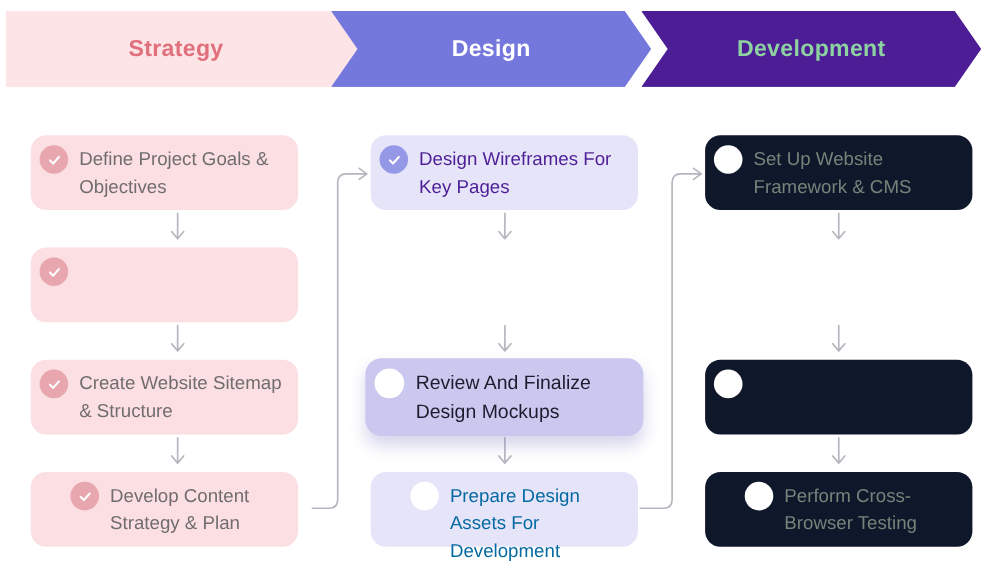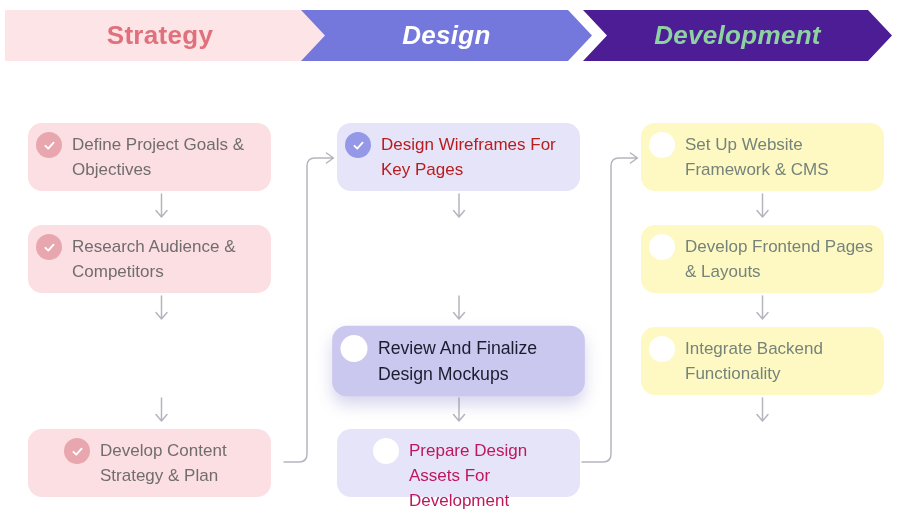--- a/index.html
+++ b/index.html
@@ -2,48 +2,48 @@
 <html><head>
 <meta charset="utf-8">
 <style>
   html,body{margin:0;padding:0;background:#ffffff;}
   .canvas{
     position:relative;width:901px;height:516px;background:#ffffff;overflow:hidden;
     font-family:"Liberation Sans", sans-serif;
   }
   
   .stage{
-    position:absolute;top:10px;height:51px;display:flex;align-items:center;justify-content:center;
-    font-size:26px;font-weight:600;letter-spacing:.3px;
+    position:absolute;top:10px;height:69px;display:flex;align-items:center;justify-content:center;
+    font-size:21px;font-weight:600;letter-spacing:.3px;
   }
   .stage--first{clip-path:polygon(0 0,calc(100% - 24px) 0,100% 50%,calc(100% - 24px) 100%,0 100%);}
-  .stage--chev{clip-path:polygon(0 0,calc(100% - 24px) 0,100% 50%,calc(100% - 24px) 100%,0 100%,24px 50%);font-style:italic;}
+  .stage--chev{clip-path:polygon(0 0,calc(100% - 24px) 0,100% 50%,calc(100% - 24px) 100%,0 100%,24px 50%);}
   .stage-strategy{left:5px;width:310px;background:#fce4e7;color:#e0707b;padding-right:24px;}
   .stage-design{left:301px;width:291px;background:#7478dc;color:#ffffff;}
   .stage-development{left:583px;width:309px;background:#4c1d95;color:#8ed2a1;}
   
   .card{
     position:absolute;width:243px;height:68px;border-radius:14px;
     display:flex;align-items:flex-start;padding:9px 10px 9px 8px;box-sizing:border-box;
   }
   .card .title{flex:1;font-size:17px;line-height:25px;max-width:190px;}
   .dot{
     width:26px;height:26px;border-radius:50%;flex:0 0 26px;margin-right:10px;margin-top:0px;
     display:flex;align-items:center;justify-content:center;background:#ffffff;
   }
   .card--strategy{background:#fbdfe3;color:#716d6e;}
   .card--strategy .dot--checked{background:#e8a7af;}
-  .card--design{background:#e6e4f9;color:#b91c1c;}
+  .card--design{background:#e6e4f9;color:#4c1d95;}
   .card--design .dot--checked{background:#9598e6;}
-  .card--design.card--pending{color:#be185d;}
+  .card--design.card--pending{color:#0369a1;}
   .card--active{
     background:#cbc8ef;color:#1d1c2f;transform:scale(1.04);
     box-shadow:0 8px 14px rgba(110,108,190,.28);
   }
-  .card--dev{background:#fef9c3;color:#76837b;}
+  .card--dev{background:#0f172a;color:#76837b;}
   
   .c1{left:28px;}  .c2{left:337px;} .c3{left:641px;}
   .r1{top:123px;}  .r2{top:225px;}  .r3{top:327px;}  .r4{top:429px;padding-left:36px;}
   
   .connectors{position:absolute;left:0;top:0;width:901px;height:516px;pointer-events:none;}
 </style>
 </head>
 <body>
 
 <div class="canvas">
@@ -84,21 +84,28 @@
         </svg>
     </span>
     <span class="title">Define Project Goals &amp; Objectives</span>
   </div>
   <div class="card card--strategy c1 r2">
     <span class="dot dot--checked">
       <svg width="15" height="15" viewBox="0 0 24 24" fill="none" stroke="#ffffff" stroke-width="3" stroke-linecap="round" stroke-linejoin="round">
           <path d="M5.5 12.5 L10 17 L18.5 7.5"></path>
         </svg>
     </span>
-    <span class="title">Research Audience &amp; Competitors</span>
+  </div>
+  <div class="card card--strategy c1 r3">
+    <span class="dot dot--checked">
+      <svg width="15" height="15" viewBox="0 0 24 24" fill="none" stroke="#ffffff" stroke-width="3" stroke-linecap="round" stroke-linejoin="round">
+          <path d="M5.5 12.5 L10 17 L18.5 7.5"></path>
+        </svg>
+    </span>
+    <span class="title">Create Website Sitemap &amp; Structure</span>
   </div>
   <div class="card card--strategy c1 r4">
     <span class="dot dot--checked">
       <svg width="15" height="15" viewBox="0 0 24 24" fill="none" stroke="#ffffff" stroke-width="3" stroke-linecap="round" stroke-linejoin="round">
           <path d="M5.5 12.5 L10 17 L18.5 7.5"></path>
         </svg>
     </span>
     <span class="title">Develop Content Strategy &amp; Plan</span>
   </div>
 
@@ -116,22 +123,21 @@
   </div>
   <div class="card card--design card--pending c2 r4">
     <span class="dot"></span>
     <span class="title">Prepare Design Assets For Development</span>
   </div>
 
   <div class="card card--dev c3 r1">
     <span class="dot"></span>
     <span class="title">Set Up Website Framework &amp; CMS</span>
   </div>
-  <div class="card card--dev c3 r2">
-    <span class="dot"></span>
-    <span class="title">Develop Frontend Pages &amp; Layouts</span>
-  </div>
   <div class="card card--dev c3 r3">
     <span class="dot"></span>
-    <span class="title">Integrate Backend Functionality</span>
+  </div>
+  <div class="card card--dev c3 r4">
+    <span class="dot"></span>
+    <span class="title">Perform Cross-Browser Testing</span>
   </div>
 
 </div>
 
 </body></html>

